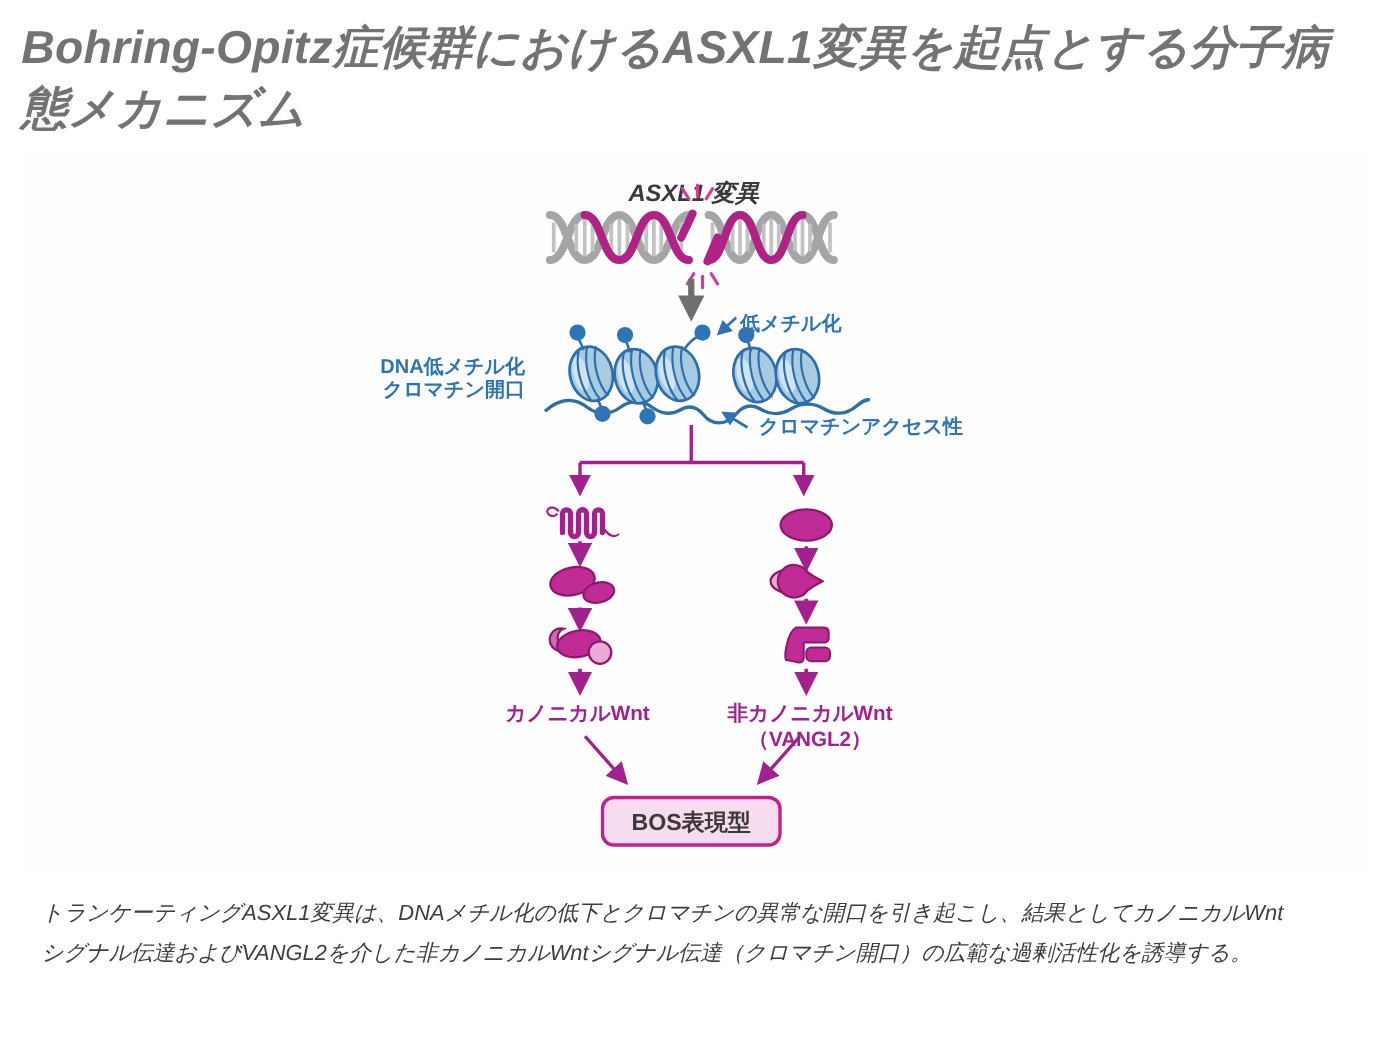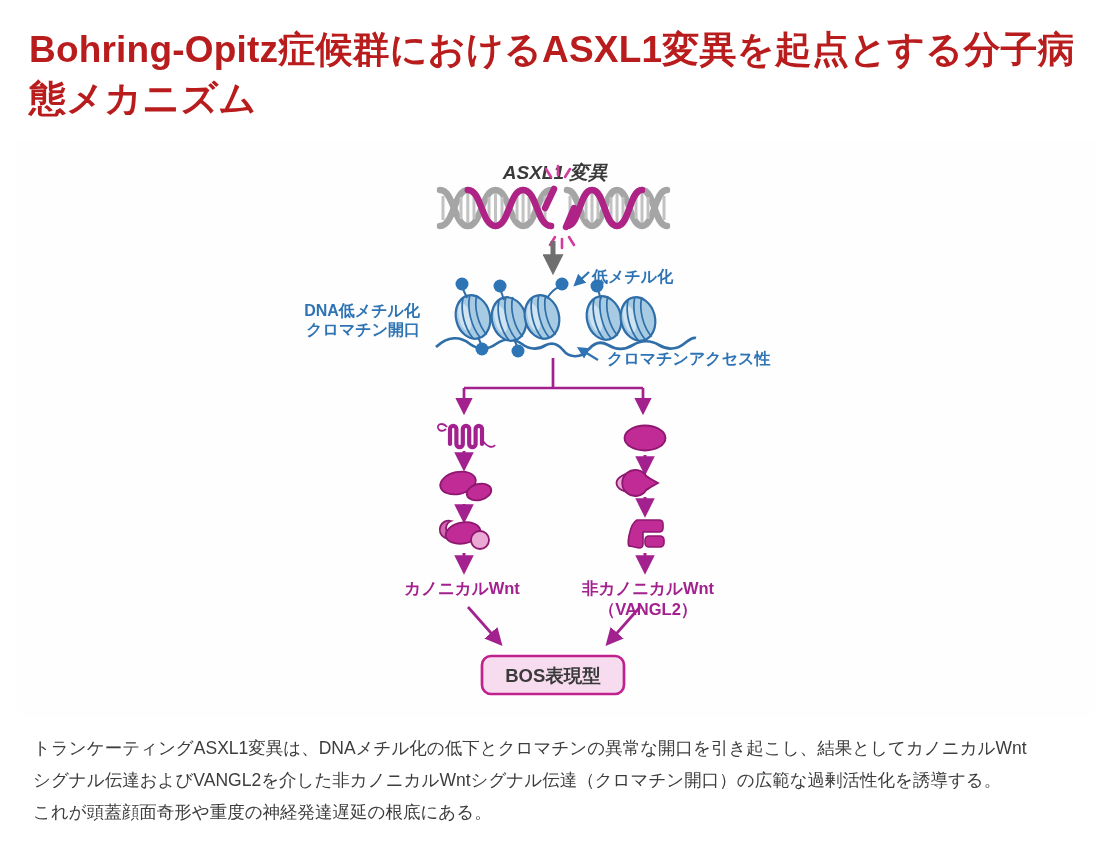--- a/index.html
+++ b/index.html
@@ -1,36 +1,36 @@
 <!DOCTYPE html>
 <html><head>
 <meta charset="utf-8">
 <style>
   html,body{margin:0;padding:0;}
   body{
     width:1112px;height:841px;background:#ffffff;overflow:hidden;
     font-family:"Liberation Sans","DejaVu Sans",sans-serif;
   }
   .page-title{
-    margin:12px;padding:14px 17px 4px 17px;
-    font-size:37px;font-weight:700;color:#b91c1c;line-height:1.32;
-    letter-spacing:0.2px;max-width:1080px;
+    margin:0;padding:14px 17px 4px 17px;
+    font-size:37px;font-weight:700;color:#737373;line-height:1.32;
+    letter-spacing:0.2px;max-width:1080px;font-style:italic;
   }
   .figure-panel{
     margin:6px 17px 0 17px;width:1078px;height:578px;position:relative;
     background:#fffefe;
   }
   .figure-panel svg{position:absolute;left:-17px;top:0;}
   .t-blue{fill:#2E74B5;font-weight:700;}
   .t-magenta{fill:#A3218E;font-weight:700;}
   .t-dark{fill:#3a3a3a;}
   .caption{
     margin:14px 33px 0 33px;font-size:17.5px;color:#3d3d3d;line-height:1.83;
   }
-  .caption span{display:block;}
+  .caption span{display:block;font-style:italic;}
 </style>
 </head>
 <body>
 
 <h1 class="page-title">Bohring-Opitz症候群におけるASXL1変異を起点とする分子病態メカニズム</h1>
 
 <figure class="figure-panel">
 <svg width="1112" height="578" viewBox="0 0 1112 578">
   <defs>
     <marker id="ah-m" viewBox="0 0 10 10" refX="7" refY="5" markerWidth="6.5" markerHeight="6.5" orient="auto-start-reverse">
@@ -199,14 +199,13 @@
   <g>
     <rect x="482" y="516" width="142" height="38" rx="9" fill="#F7DCEF" stroke="#C0218C" stroke-width="2.7"></rect>
     <text x="553" y="542" text-anchor="middle" font-size="18.5" font-weight="700" class="t-dark">BOS表現型</text>
   </g>
 </svg>
 </figure>
 
 <p class="caption">
   <span>トランケーティングASXL1変異は、DNAメチル化の低下とクロマチンの異常な開口を引き起こし、結果としてカノニカルWnt</span>
   <span>シグナル伝達およびVANGL2を介した非カノニカルWntシグナル伝達（クロマチン開口）の広範な過剰活性化を誘導する。</span>
-  <span>これが頭蓋顔面奇形や重度の神経発達遅延の根底にある。</span>
 </p>
 
 </body></html>

